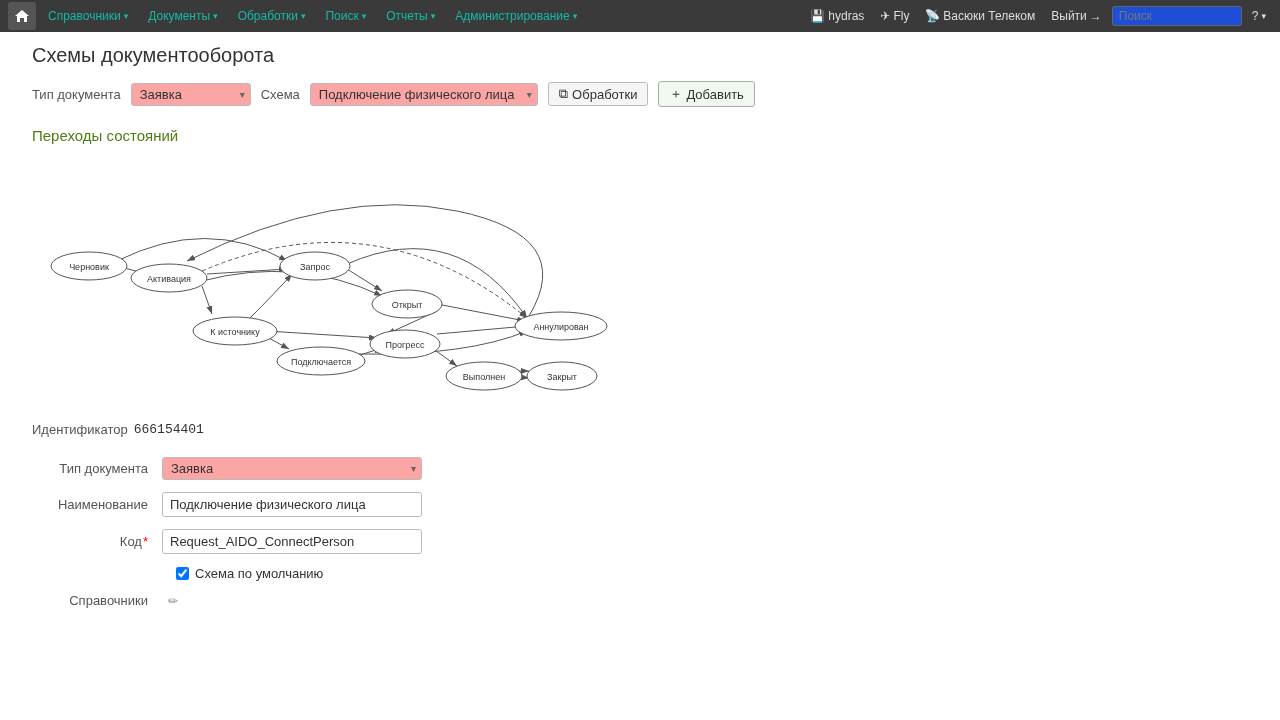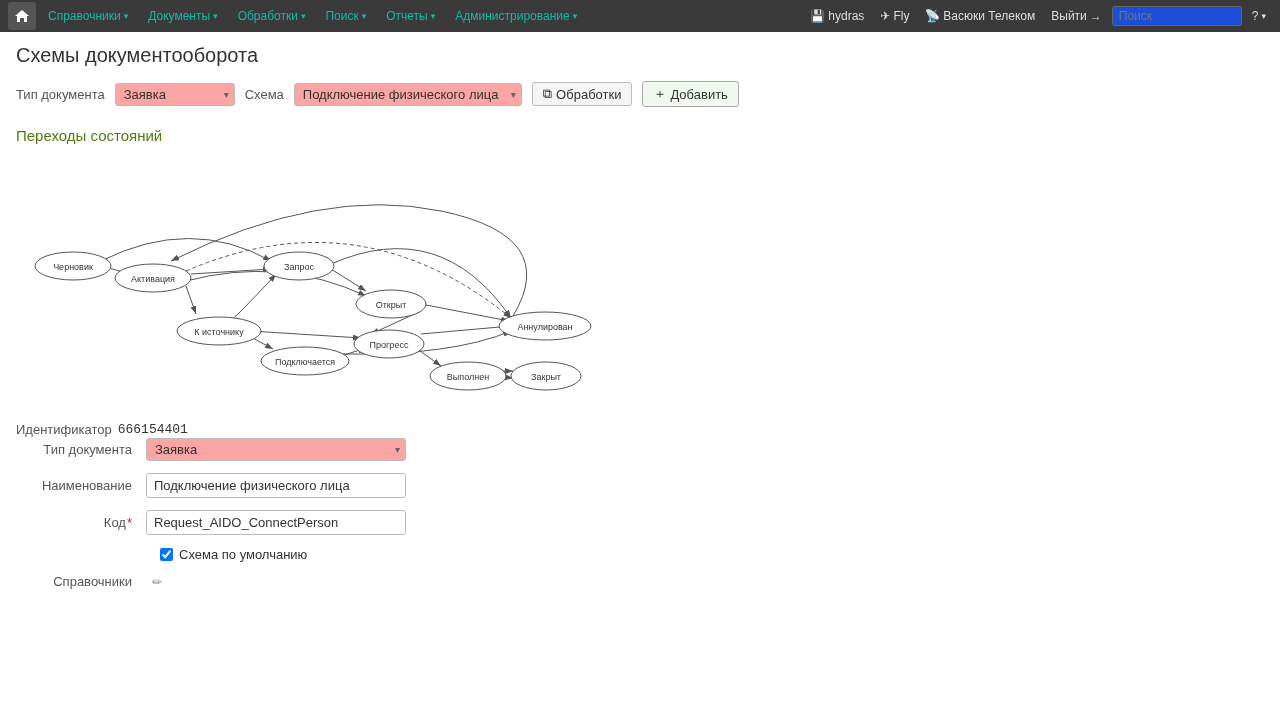--- a/index.html
+++ b/index.html
@@ -29,21 +29,21 @@
       color: #ddd; font-size: 12px; padding: 0 6px; height: 32px;
       display: flex; align-items: center; gap: 3px; cursor: pointer;
     }
     .search-box {
       background: #1d4ed8; border: 1px solid #666; border-radius: 3px;
       color: #ccc; font-size: 12px; padding: 2px 6px; width: 130px; outline: none;
     }
     .caret { font-size: 9px; }
 
     
-    .page { padding: 12px 16px; }
+    .page { padding: 12px 32px; }
     .page-title {
       font-size: 20px; font-weight: normal; color: #333; margin-bottom: 14px;
     }
 
     
     .toolbar { display: flex; align-items: center; gap: 10px; margin-bottom: 20px; }
     .toolbar-label { font-size: 13px; color: #555; }
     .select-wrap {
       position: relative; display: inline-flex; align-items: center;
     }
@@ -93,21 +93,21 @@
     .period-input { width: 220px; }
     .icon-btn {
       background: none; border: 1px solid #bbb; border-radius: 3px;
       padding: 3px 5px; cursor: pointer; font-size: 12px; color: #555;
     }
     .checkbox-row { display: flex; align-items: center; margin-bottom: 12px; margin-left: 144px; }
     .checkbox-row input[type=checkbox] { margin-right: 6px; }
     .comment-row { display: flex; align-items: center; }
     .edit-icon { cursor: pointer; color: #888; font-size: 12px; margin-left: 6px; }
 
-    .id-row { display: flex; margin-bottom: 1px; gap: 6px; font-size: 13px; }
+    .id-row { display: flex; margin-bottom: 20px; gap: 6px; font-size: 13px; }
     .id-label { color: #555; }
     .id-value { color: #333; font-family: Liberation Mono, monospace; }
   </style>
 </head>
 <body>
 
 <nav class="navbar">
   <div class="nav-home">
     <svg width="16" height="16" viewBox="0 0 16 16" fill="white">
       <path d="M8 2 L15 8 L13 8 L13 14 L10 14 L10 10 L6 10 L6 14 L3 14 L3 8 L1 8 Z"></path>

